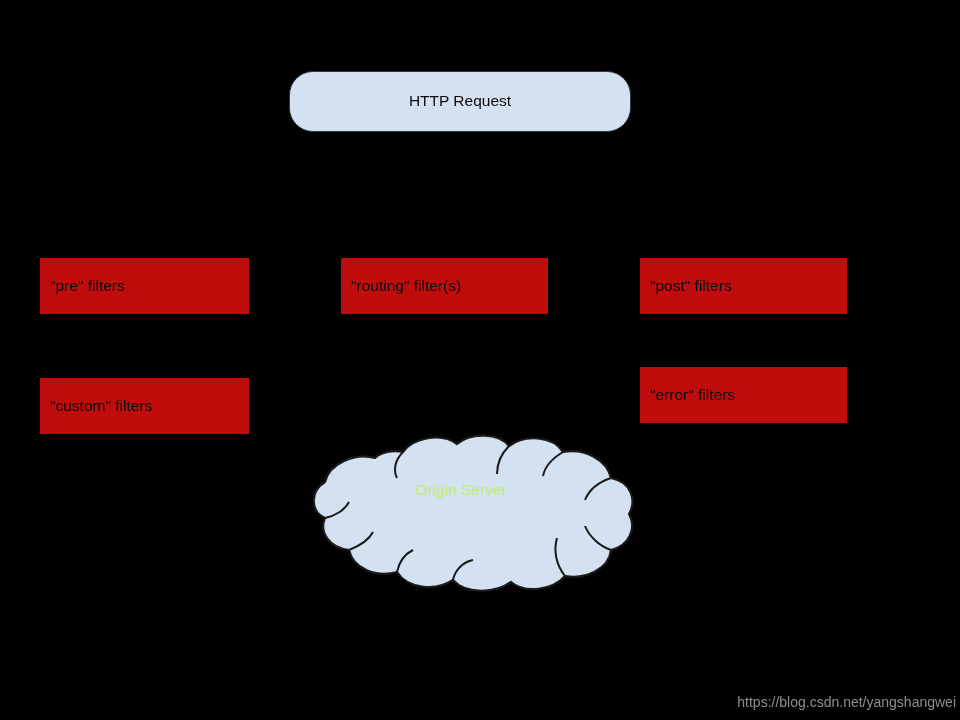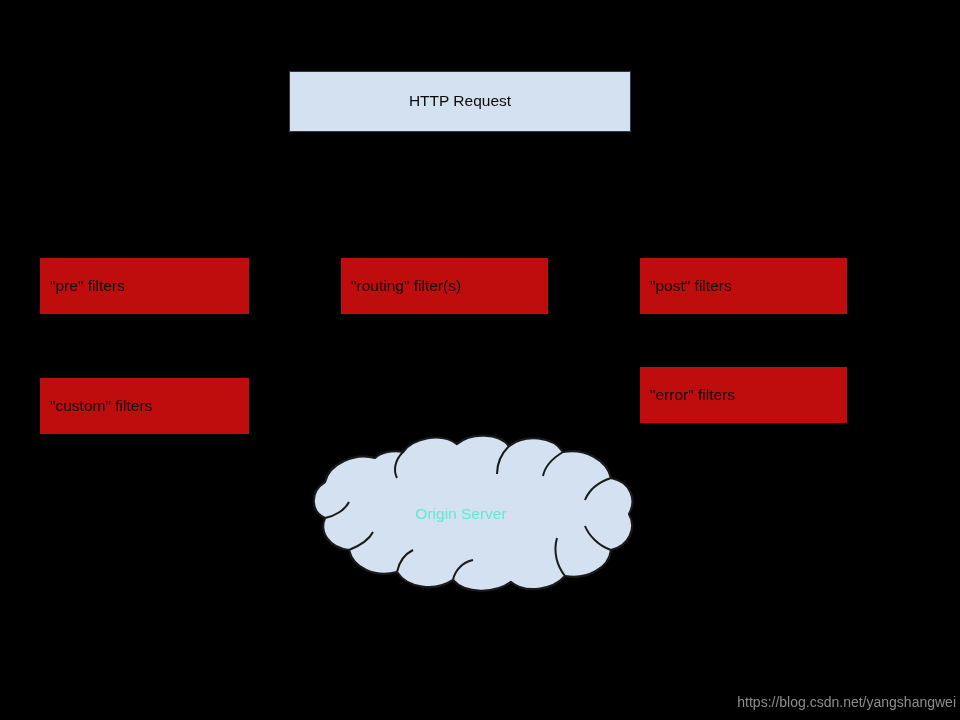--- a/index.html
+++ b/index.html
@@ -40,20 +40,21 @@
     justify-content: flex-start;
     padding-left: 10px;
   }
 
   
   #http-request {
     left: 289px;
     top: 71px;
     width: 342px;
     height: 61px;
+    border-radius: 24px;
   }
 
   #pre-filters {
     left: 40px;
     top: 258px;
     width: 209px;
     height: 56px;
   }
 
   #routing-filters {
@@ -93,28 +94,28 @@
     height: 160px;
   }
   #origin-server-cloud svg {
     display: block;
     width: 352px;
     height: 160px;
   }
   #origin-server-label {
     position: absolute;
     left: 285px;
-    top: 434px;
+    top: 410px;
     width: 352px;
     height: 160px;
     display: flex;
     align-items: center;
     justify-content: center;
     font-size: 15.5px;
-    color: #5eead4;
+    color: #bef264;
     pointer-events: none;
     font-family: "Liberation Sans", sans-serif;
   }
 
   
   #watermark {
     position: absolute;
     right: 4px;
     bottom: 10px;
     font-size: 14px;

